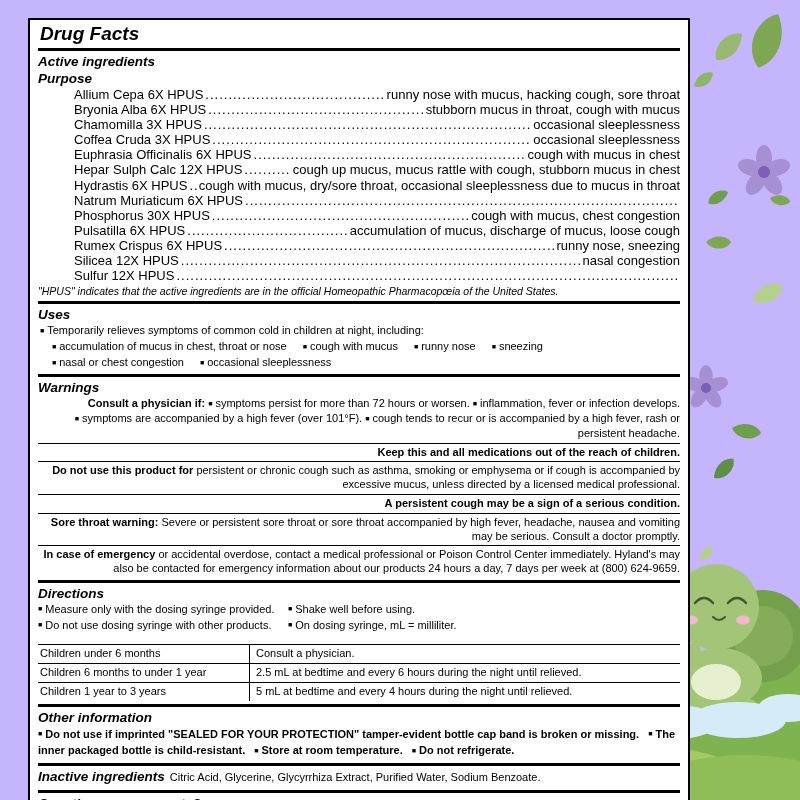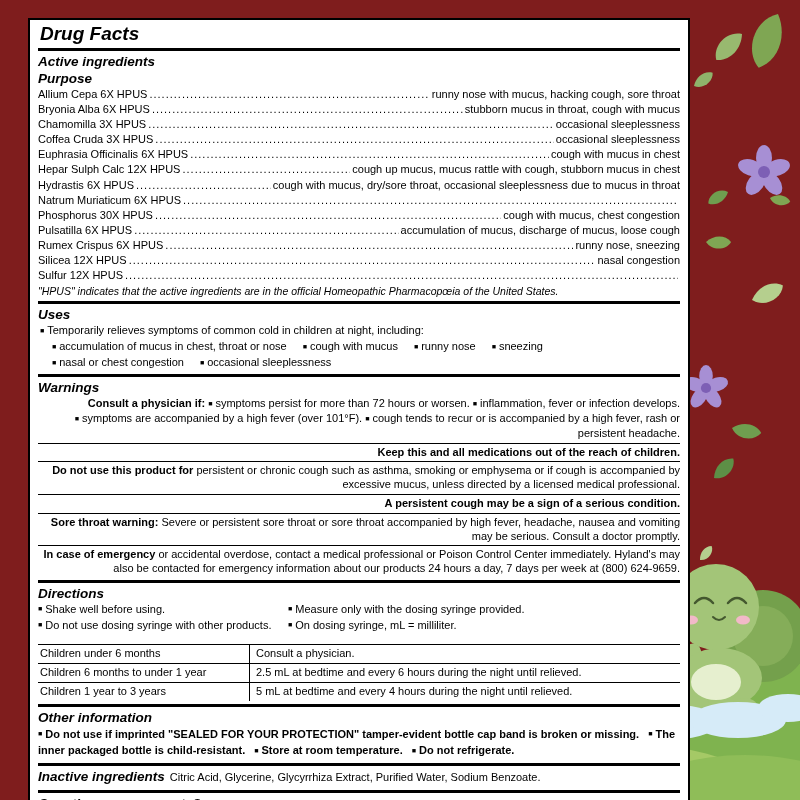--- a/index.html
+++ b/index.html
@@ -1,26 +1,26 @@
 <!DOCTYPE html>
 <html><head>
 <meta charset="utf-8">
 <style>
   * { margin:0; padding:0; box-sizing:border-box; }
   html,body { background:#fff; }
   body { width:800px; height:800px; font-family:"Liberation Sans","DejaVu Sans",sans-serif; color:#000; }
-  .page { position:relative; width:800px; height:800px; background:#7f1d1d; overflow:hidden; }
+  .page { position:relative; width:800px; height:800px; background:#c4b5fd; overflow:hidden; }
   .decor { position:absolute; left:0; top:0; z-index:0; }
   .dfbox { position:absolute; left:28px; top:18px; width:662px; background:#fff;
            border:2px solid #000; padding:0 8px; z-index:1; }
   .title { font-style:italic; font-weight:700; font-size:19px; line-height:22px; padding:3px 0 3px 2px; }
   .sec { border-top:3px solid #000; padding:2px 0 3px; }
   .h { font-style:italic; font-weight:700; font-size:13.5px; line-height:17px; }
   .ai-header { display:flex; justify-content:space-between; align-items:baseline;flex-direction:column; }
-  .airow { display:flex; align-items:center; font-size:11px; line-height:15.1px; }
+  .airow { display:flex; align-items:center; font-size:13px; line-height:15.1px;margin-left:36px; }
   .nm { white-space:nowrap; }
   .ld { flex:1 1 auto; overflow:hidden; white-space:nowrap; min-width:6px; margin:0 2px; }
   .ld::after { content:"......................................................................................................................................................................................................................."; letter-spacing:1px; }
   .pp { white-space:nowrap; }
   .footnote { font-style:italic; font-size:10.5px; line-height:14px; padding-top:1px; }
   .para { font-size:11px; line-height:13.8px; margin:1px 0;text-align:right; }
   .bold { font-weight:700; }
   hr.thin { border:none; border-top:1px solid #000; margin:2px 0; }
   .bli::before { content:"■"; font-size:7px; position:relative; top:-1.5px; margin-right:3px; }
   .uses-intro { font-size:11px; line-height:14px; padding-left:2px; }
@@ -227,22 +227,22 @@
       <hr class="thin">
       <p class="para">
         <span class="bold">In case of emergency</span>
         <span>or accidental overdose, contact a medical professional or Poison Control Center immediately. Hyland's may also be contacted for emergency information about our products 24 hours a day, 7 days per week at (800) 624-9659.</span>
       </p>
     </section>
 
     <section class="sec">
       <div class="h">Directions</div>
       <div class="dir-grid">
+        <span class="bli">Measure only with the dosing syringe provided.</span>
         <span class="bli">Shake well before using.</span>
-        <span class="bli">Measure only with the dosing syringe provided.</span>
         <span class="bli">Do not use dosing syringe with other products.</span>
         <span class="bli">On dosing syringe, mL = milliliter.</span>
       </div>
       <div class="dtable">
         <div class="trow">
           <span class="tcage">Children under 6 months</span>
           <span class="tcdose">Consult a physician.</span>
         </div>
         <div class="trow">
           <span class="tcage">Children 6 months to under 1 year</span>

